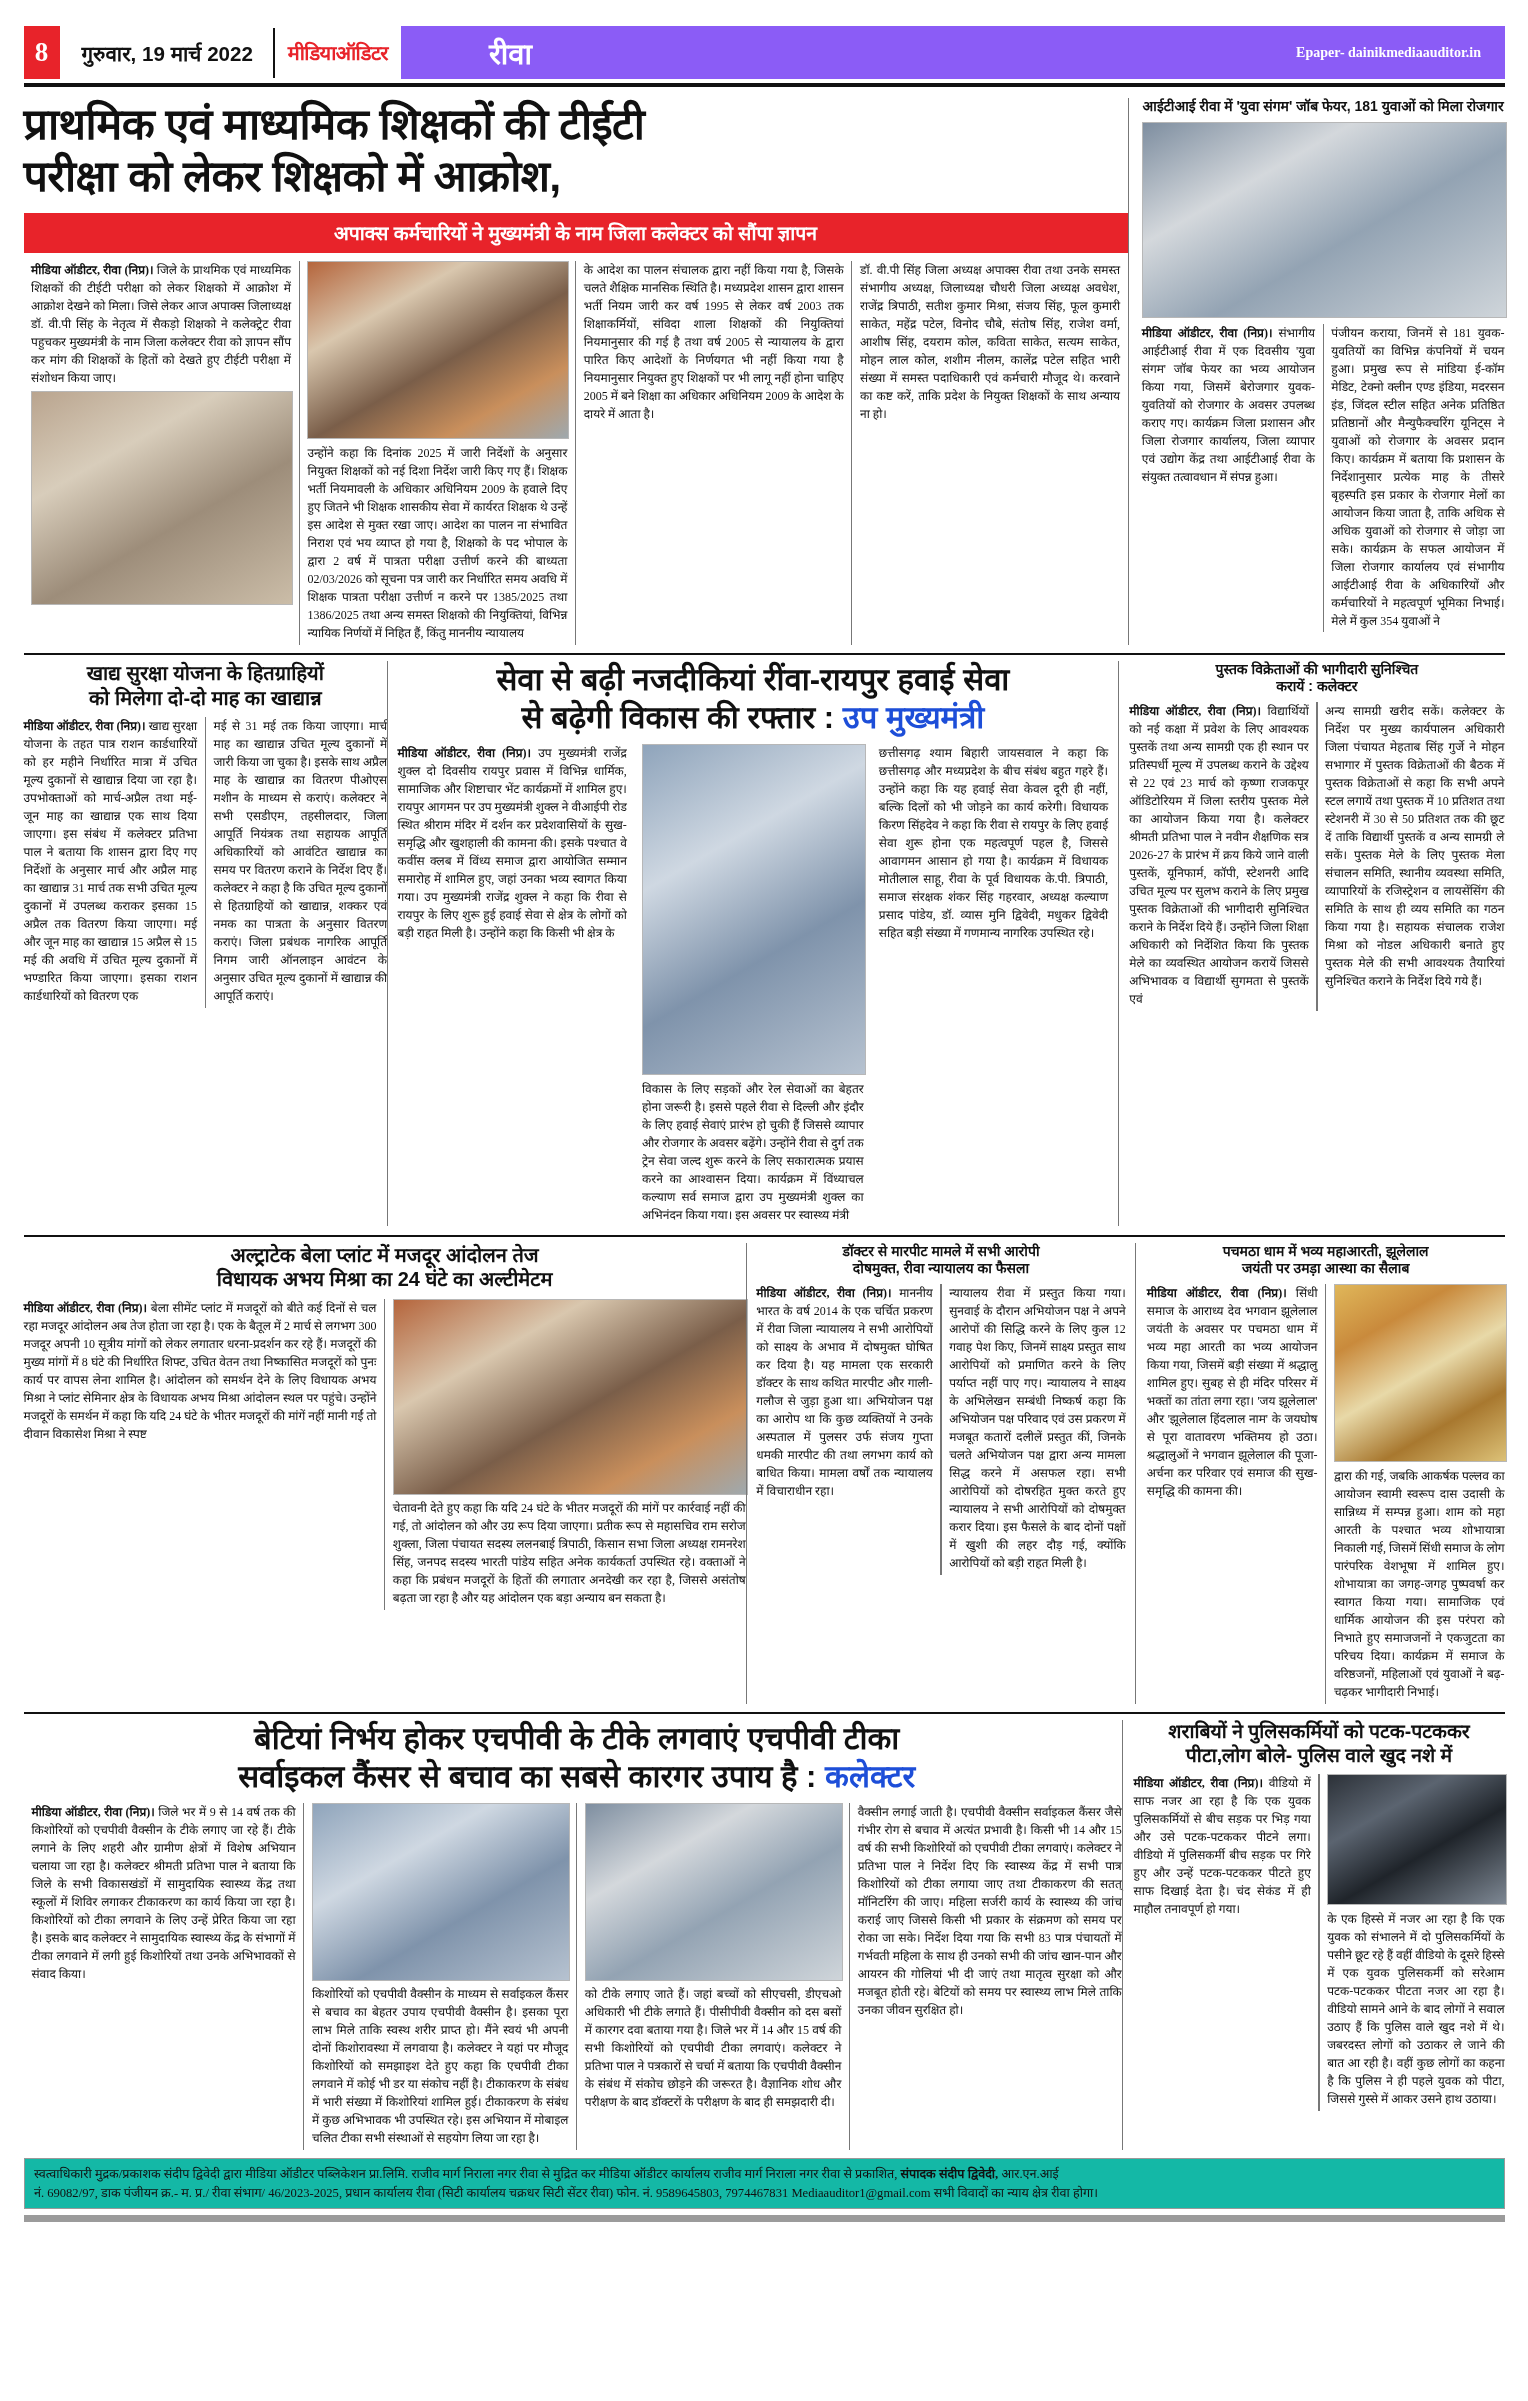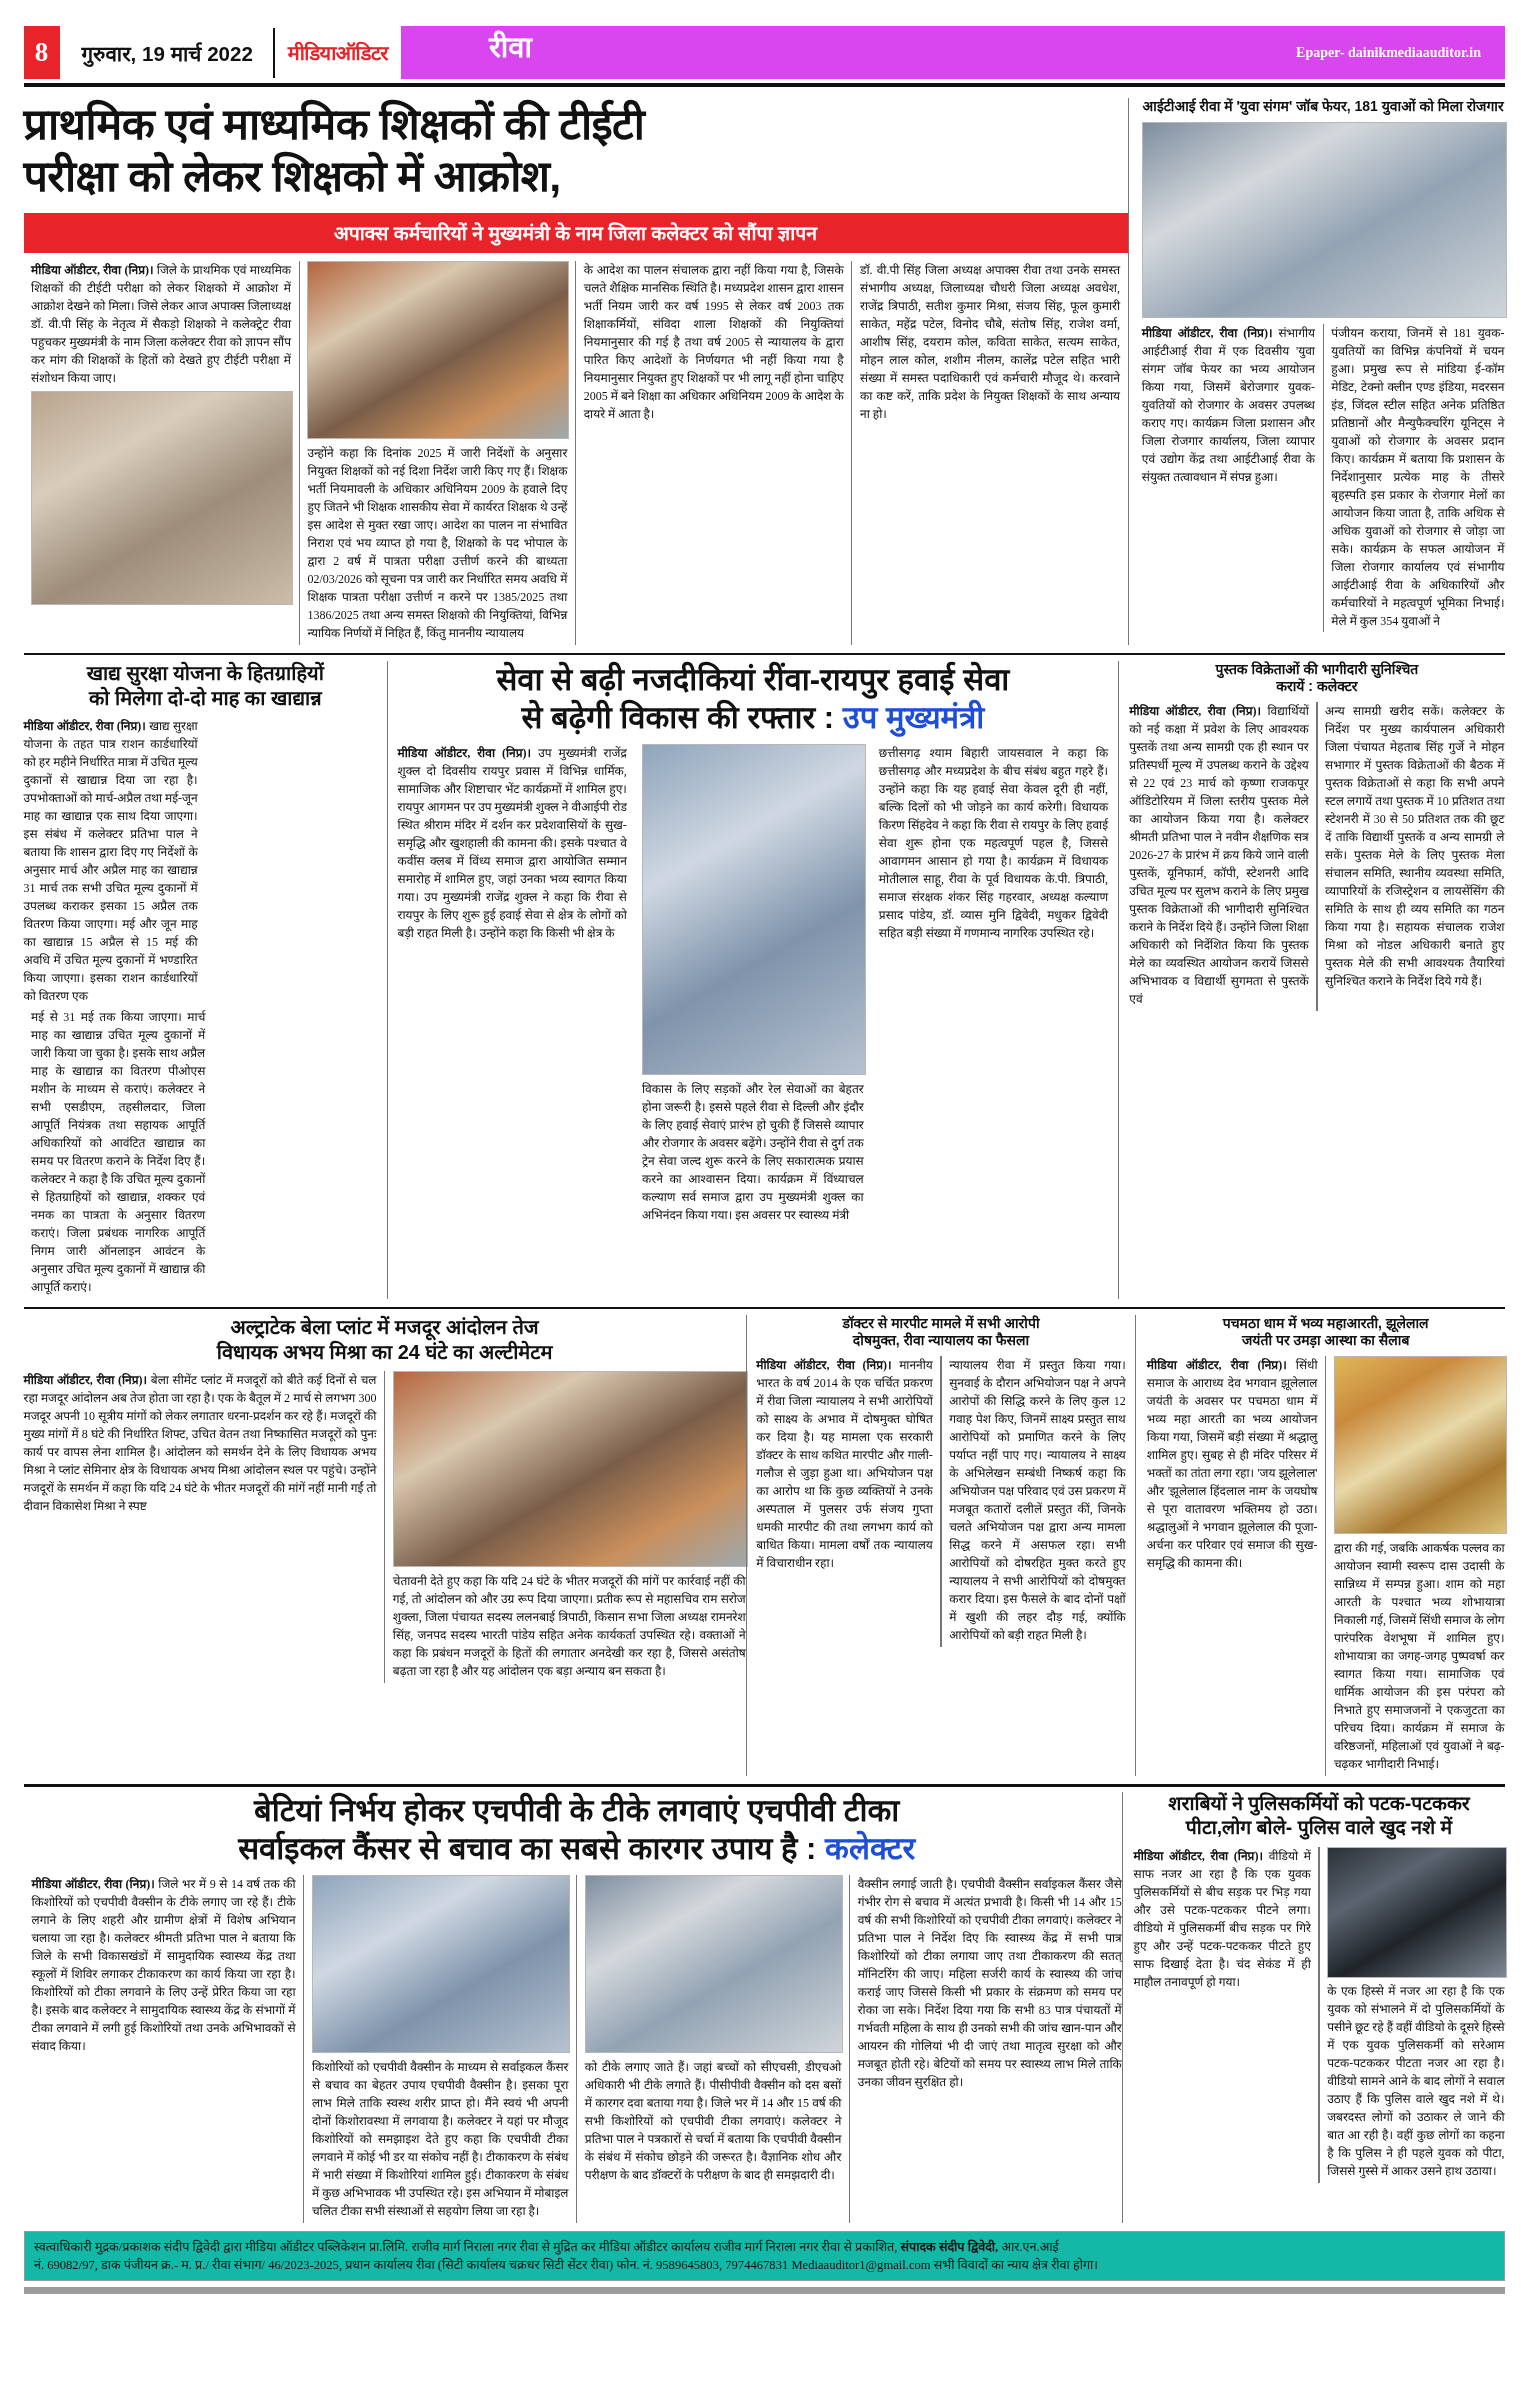--- a/index.html
+++ b/index.html
@@ -42,22 +42,22 @@
   .masthead-logo{
     display:flex;align-items:center;
     padding:0 13px;
     color:#e8232a;
     font-size:20px;font-weight:bold;
     letter-spacing:-0.6px;
     font-family:"Liberation Sans","DejaVu Sans",sans-serif;
     white-space:nowrap;
   }
   .masthead-band{
-    flex:1;background:#d946ef;color:#fff;
-    display:flex;
+    flex:1;background:#8b5cf6;color:#fff;
+    display:flex;align-items:center;
     position:relative;
   }
   .band-city{
     font-size:29px;font-weight:bold;
     font-family:"Liberation Sans","DejaVu Sans",sans-serif;
     margin-left:88px;
   }
   .band-epaper{
     position:absolute;right:23.5px;top:50%;transform:translateY(-50%);
     font-size:14px;font-weight:bold;
@@ -198,21 +198,21 @@
 
   <div class="sec-rule"></div>
 
   <div class="grid3">
 
     <div class="mid-a">
       <h1 class="hl hl-lg hl-center">
         <span>खाद्य सुरक्षा योजना के हितग्राहियों</span><br>
         <span>को मिलेगा दो-दो माह का खाद्यान्न</span>
       </h1>
-      <div class="cols" style="margin-top:7px;flex-direction:column;">
+      <div class="cols" style="margin-top:7px;">
         <div class="col" style="width:50%;padding-left:0;">
           <p><span class="dateline">मीडिया ऑडीटर, रीवा (निप्र)।</span>
              <span>खाद्य सुरक्षा योजना के तहत पात्र राशन कार्डधारियों को हर महीने निर्धारित मात्रा में उचित मूल्य दुकानों से खाद्यान्न दिया जा रहा है। उपभोक्ताओं को मार्च-अप्रैल तथा मई-जून माह का खाद्यान्न एक साथ दिया जाएगा। इस संबंध में कलेक्टर प्रतिभा पाल ने बताया कि शासन द्वारा दिए गए निर्देशों के अनुसार मार्च और अप्रैल माह का खाद्यान्न 31 मार्च तक सभी उचित मूल्य दुकानों में उपलब्ध कराकर इसका 15 अप्रैल तक वितरण किया जाएगा। मई और जून माह का खाद्यान्न 15 अप्रैल से 15 मई की अवधि में उचित मूल्य दुकानों में भण्डारित किया जाएगा। इसका राशन कार्डधारियों को वितरण एक</span></p>
         </div>
         <div class="vline"></div>
         <div class="col" style="width:50%;padding-right:0;">
           <p>मई से 31 मई तक किया जाएगा। मार्च माह का खाद्यान्न उचित मूल्य दुकानों में जारी किया जा चुका है। इसके साथ अप्रैल माह के खाद्यान्न का वितरण पीओएस मशीन के माध्यम से कराएं। कलेक्टर ने सभी एसडीएम, तहसीलदार, जिला आपूर्ति नियंत्रक तथा सहायक आपूर्ति अधिकारियों को आवंटित खाद्यान्न का समय पर वितरण कराने के निर्देश दिए हैं। कलेक्टर ने कहा है कि उचित मूल्य दुकानों से हितग्राहियों को खाद्यान्न, शक्कर एवं नमक का पात्रता के अनुसार वितरण कराएं। जिला प्रबंधक नागरिक आपूर्ति निगम जारी ऑनलाइन आवंटन के अनुसार उचित मूल्य दुकानों में खाद्यान्न की आपूर्ति कराएं।</p>
         </div>
       </div>
     </div>

